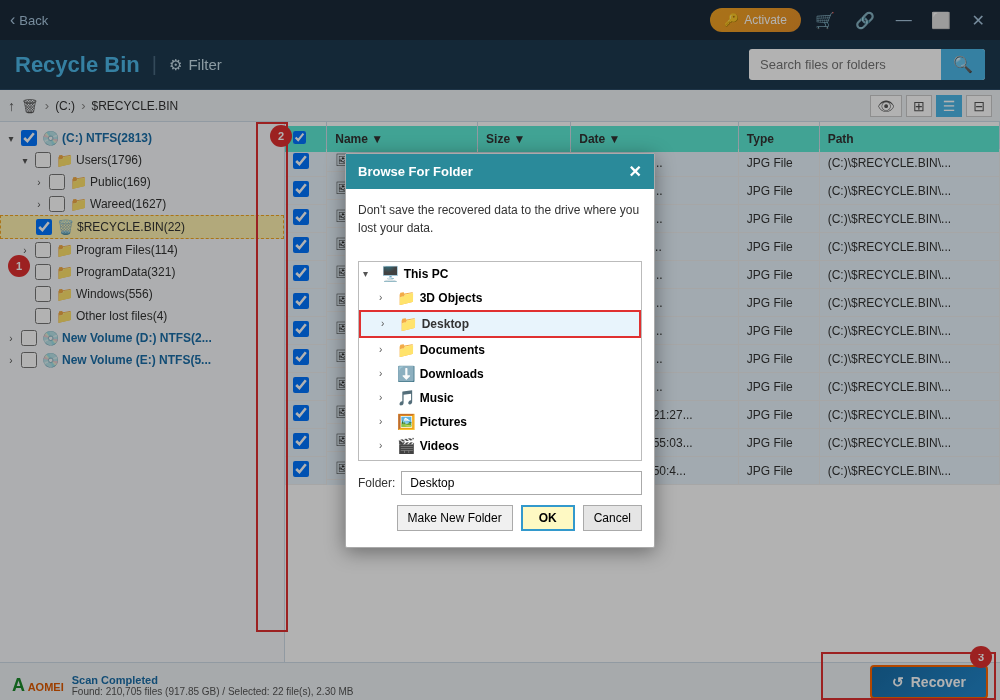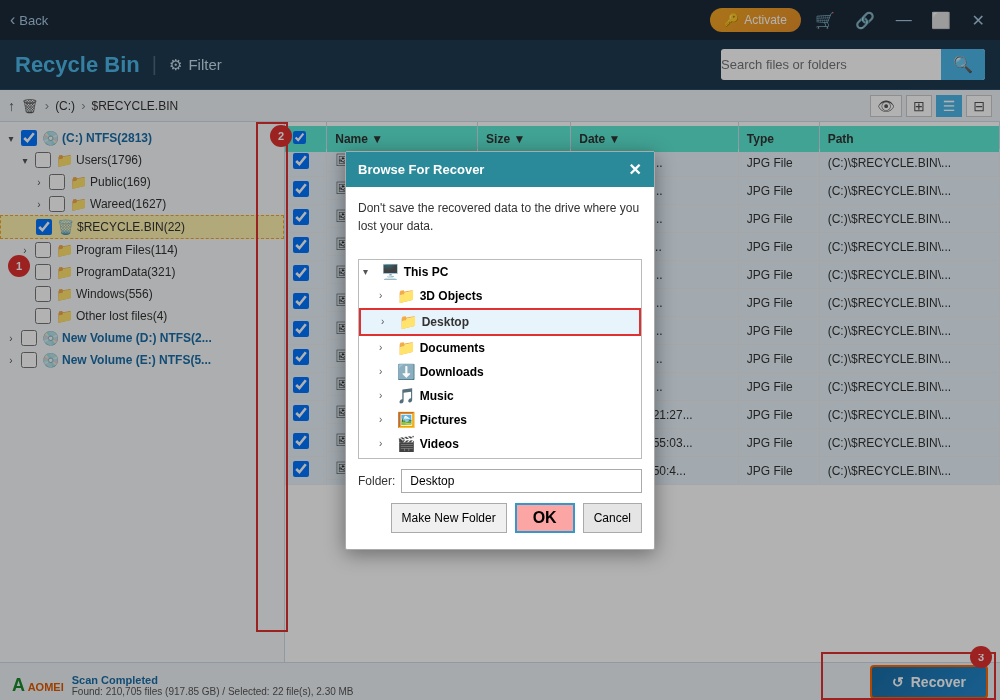--- a/index.html
+++ b/index.html
@@ -60,23 +60,23 @@
       font-size: 15px;
     }
     .search-box {
       display: flex; align-items: center;
       background: #ffffff;
       border-radius: 3px;
       overflow: hidden;
     }
     .search-input {
       border: none;
-      padding: 6px 0;
+      padding: 6px 11px;
       font-size: 13px;
-      width: 220px;
+      width: 192px;
       outline: none;
       color: #666;
     }
     .search-btn {
       background: #4db8e8;
       border: none;
       padding: 6px 12px;
       cursor: pointer;
       color: white;
       font-size: 16px;
@@ -258,22 +258,22 @@
       outline: none;
     }
     .dialog-buttons {
       display: flex;
       justify-content: flex-end;
       gap: 8px;
       padding: 0 0 4px 0;
     }
     .btn-make { font-size: 12px; padding: 4px 10px; cursor: pointer; background: #f0f0f0; border: 1px solid #aaa; }
     .btn-ok {
-      font-size: 16px; padding: 4px 16px; cursor: pointer;
-      background: #fca5a5; border: 2px solid #3399cc; font-weight: 600;
+      font-size: 12px; padding: 4px 16px; cursor: pointer;
+      background: #fef9c3; border: 2px solid #3399cc; font-weight: 600;
     }
     .btn-cancel { font-size: 12px; padding: 4px 10px; cursor: pointer; background: #e5e5e5; border: 1px solid #aaa; }
 
     
     .badge-circle {
       position: absolute;
       width: 22px; height: 22px;
       border-radius: 50%;
       background: #e03030;
       color: white;
@@ -576,21 +576,21 @@
   </div>
   <button class="recover-btn">
     <span>↺</span>
     <span>Recover</span>
   </button>
 </div>
 
 <div class="dialog-overlay">
   <div class="dialog">
     <div class="dialog-title-bar">
-      <span>Browse For Recover</span>
+      <span>Browse For Folder</span>
       <span class="dialog-close">✕</span>
     </div>
     <div class="dialog-body">
       <div class="dialog-warning">Don't save the recovered data to the drive where you lost your data.</div>
       <div class="folder-tree-area" id="folder-tree">
           <div class="folder-tree-item" style="padding-left: 4px;">
             <span class="folder-arrow">▾</span>
             <span class="folder-icon">🖥️</span>
             <span class="folder-name">This PC</span>
           </div>

